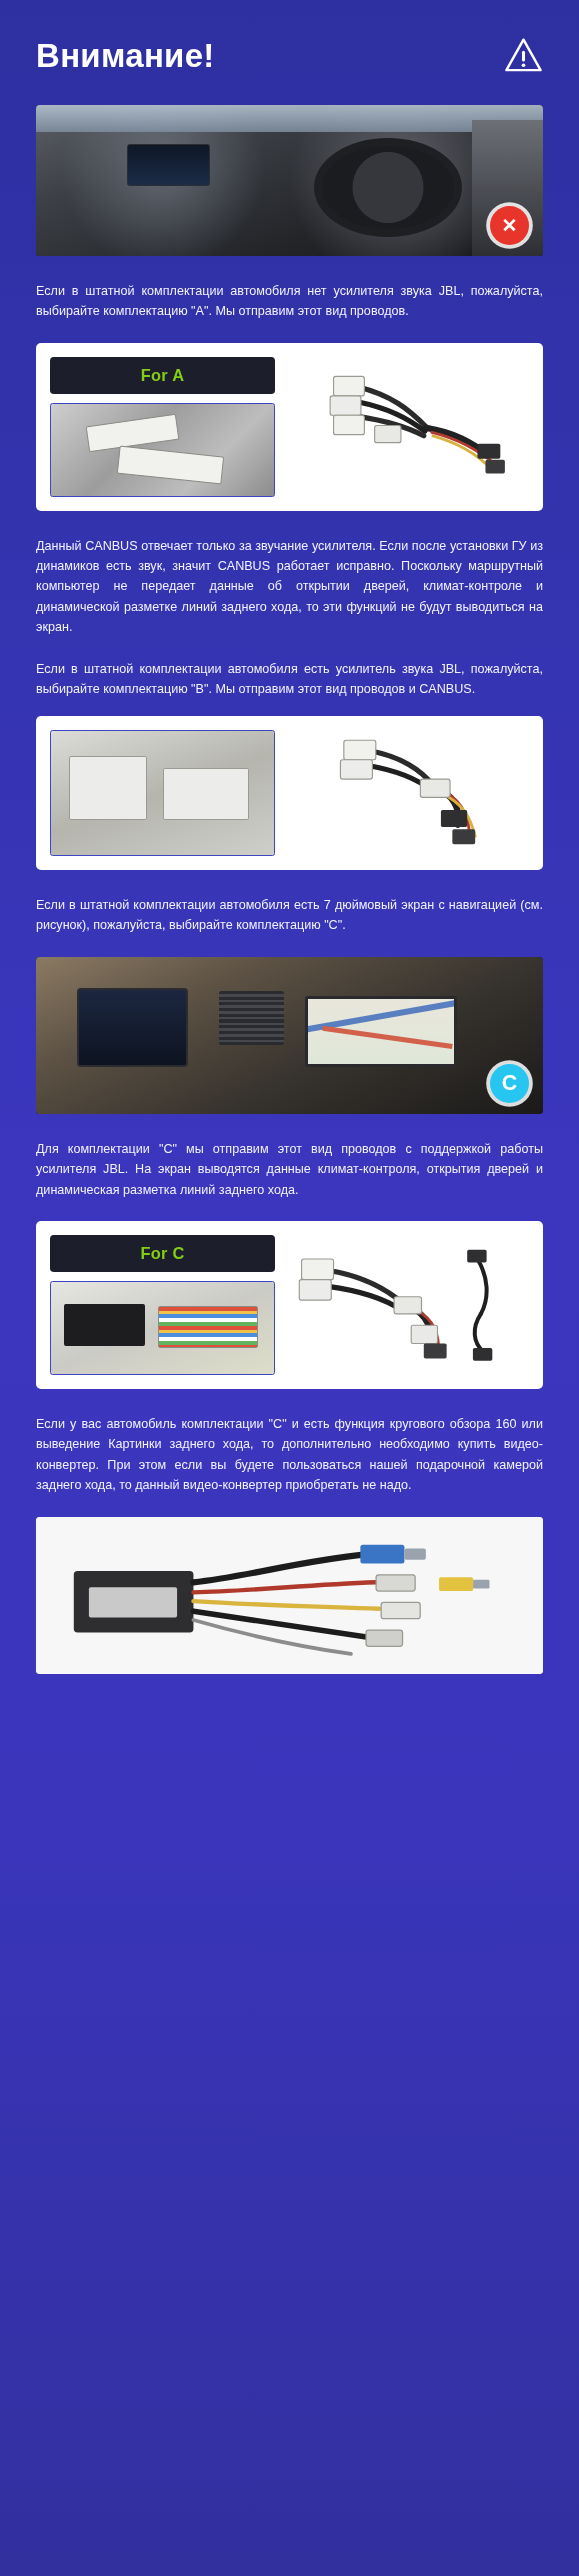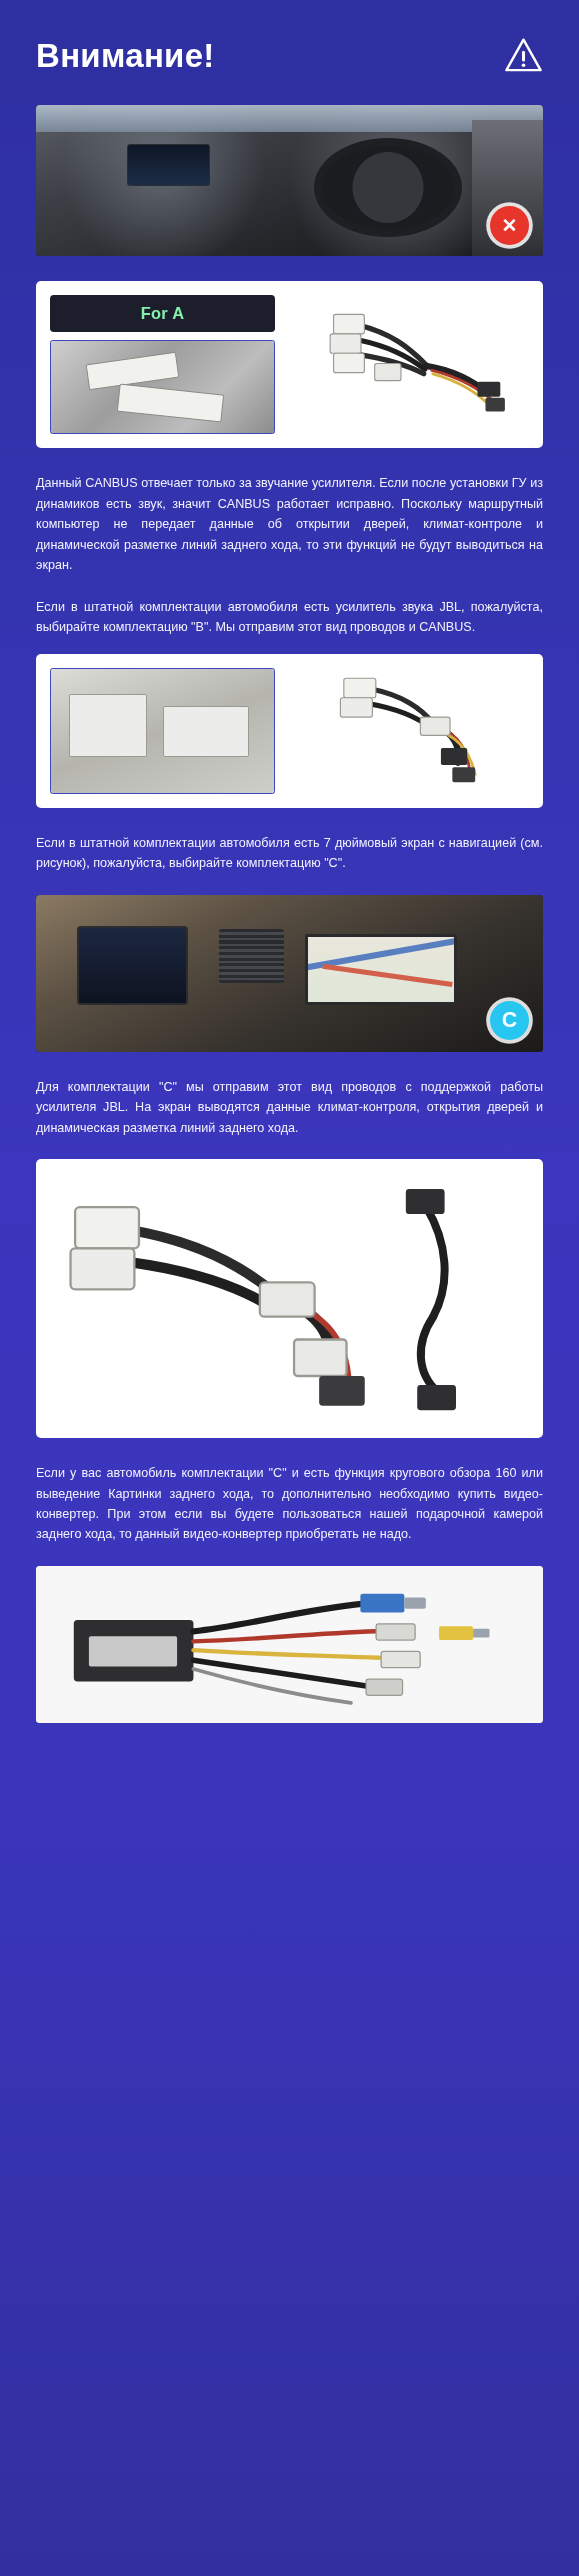--- a/index.html
+++ b/index.html
@@ -141,21 +141,21 @@
     align-items: stretch;
   }
   .card-left {
     width: 47%;
     display: flex;
     flex-direction: column;
     gap: 8.8px;
   }
   .pill {
     background: #1c1f2b;
-    color: #86efac;
+    color: #84cc16;
     border-radius: 3.8px;
     text-align: center;
     font-size: 16.4px;
     font-weight: bold;
     padding: 8.8px 0;
     letter-spacing: 0.3px;
   }
   .thumb {
     flex: 1;
     border: 1.3px solid #3b46c4;
@@ -310,20 +310,21 @@
 
 
   <div class="shot">
     <div class="shot-photo car-photo">
       <div class="windshield"></div>
       <div class="door-panel"></div>
       <div class="badge-round badge-red">✕</div>
     </div>
   </div>
 
+  <p class="para">Если в штатной комплектации автомобиля нет усилителя звука JBL, пожалуйста, выбирайте комплектацию "A". Мы отправим этот вид проводов.</p>
 
   <div class="card">
     <div class="card-left">
       <div class="pill">For A</div>
       <div class="thumb connA"></div>
     </div>
     <div class="card-right">
       <svg class="harness" viewBox="0 0 420 220" preserveAspectRatio="xMidYMid meet" aria-hidden="true">
         <g stroke-linecap="round" fill="none">
           <path d="M120 40 C180 55 210 80 240 110" stroke="#2b2b2b" stroke-width="9"></path>
@@ -379,20 +380,24 @@
       <div class="cluster"></div>
       <div class="vents"></div>
       <div class="screen"></div>
       <div class="badge-round badge-cyan">C</div>
     </div>
   </div>
 
   <p class="para">Для комплектации "C" мы отправим этот вид проводов с поддержкой работы усилителя JBL. На экран выводятся данные климат-контроля, открытия дверей и динамическая разметка линий заднего хода.</p>
 
   <div class="card">
+    <div class="card-left">
+      <div class="pill">For C</div>
+      <div class="thumb connC"></div>
+    </div>
     <div class="card-right">
       <svg class="harness" viewBox="0 0 420 220" preserveAspectRatio="xMidYMid meet" aria-hidden="true">
         <g stroke-linecap="round" fill="none">
           <path d="M70 50 C130 60 170 82 200 108" stroke="#2b2b2b" stroke-width="9"></path>
           <path d="M68 78 C128 86 168 100 198 120" stroke="#1f1f1f" stroke-width="9"></path>
           <path d="M200 110 C240 122 250 148 246 176" stroke="#222" stroke-width="10"></path>
           <path d="M208 112 C248 128 260 152 262 182" stroke="#b03a2e" stroke-width="5"></path>
           <path d="M330 30 C348 60 352 96 336 126" stroke="#1f1f1f" stroke-width="7"></path>
           <path d="M336 126 C320 150 322 176 340 192" stroke="#1f1f1f" stroke-width="7"></path>
         </g>

